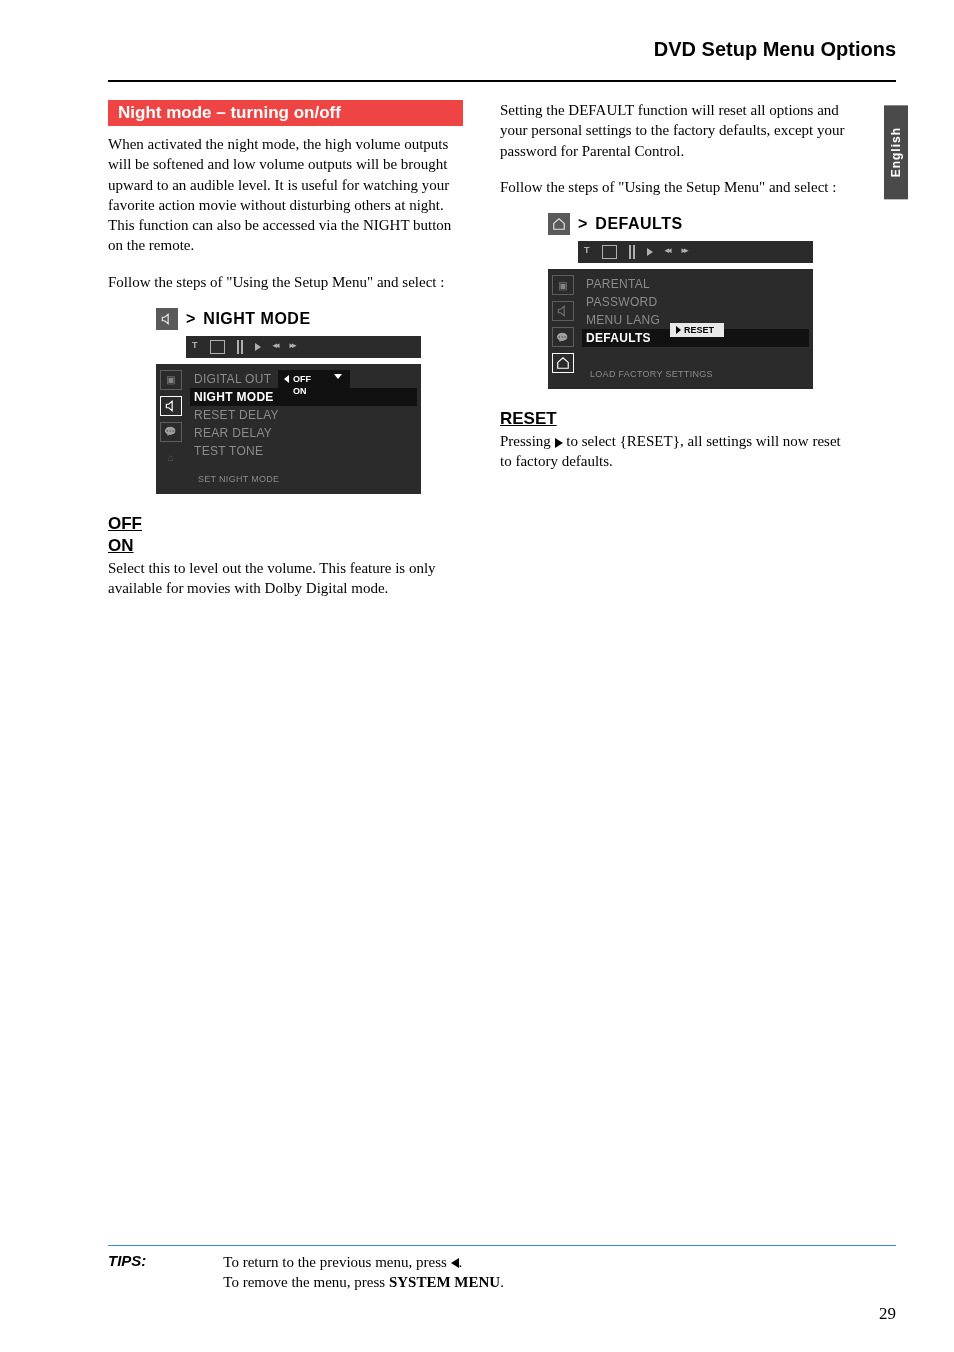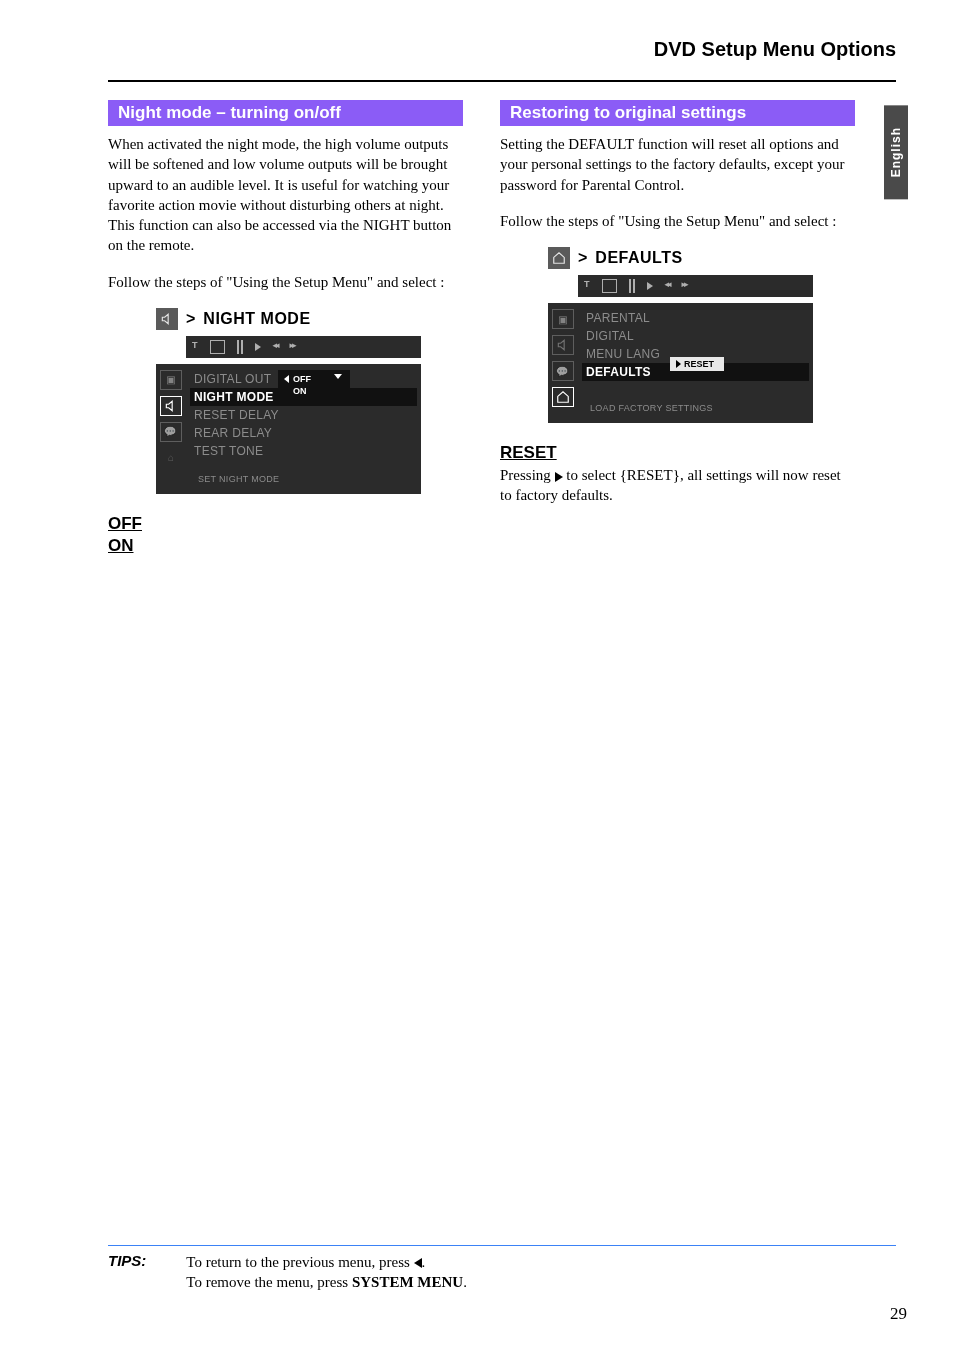--- a/index.html
+++ b/index.html
@@ -41,21 +41,21 @@
     transform: rotate(180deg);
     letter-spacing: 1px;
   }
   .col {
     position: absolute;
     width: 355px;
   }
   .col-left { left: 108px; top: 100px; }
   .col-right { left: 500px; top: 100px; }
   .section-heading {
-    background: #8b5cf6;
+    background: #ef4444;
     color: #fff;
     font-family: Arial, sans-serif;
     font-weight: bold;
     font-size: 17px;
     padding: 3px 10px;
     margin-bottom: 8px;
   }
   .body-text {
     font-size: 15px;
     line-height: 1.35;
@@ -224,24 +224,24 @@
     padding-top: 6px;
     display: flex;
     gap: 40px;
     font-size: 15px;
   }
   .tips-label {
     font-family: Arial, sans-serif;
     font-weight: bold;
     font-style: italic;
   }
-  .tips-text { line-height: 1.35; }
+  .tips-text { line-height: 1.35; margin-left: 37px; }
   .page-num {
     position: absolute;
-    right: 47px;
+    right: 58px;
     bottom: 28px;
     font-size: 17px;
   }
   .tri-play {
     display:inline-block;width:0;height:0;
     border-top:5px solid transparent;border-bottom:5px solid transparent;border-left:8px solid #000;
     vertical-align: middle;
   }
   .tri-back {
     display:inline-block;width:0;height:0;
@@ -321,24 +321,24 @@
             </div>
         </div>
         <div class="osd-hint">SET NIGHT MODE</div>
       </div>
     </div>
   </div>
 
   <div class="sub-heading">OFF</div>
 
   <div class="sub-heading">ON</div>
+  <p class="body-text">Select this to level out the volume. This feature is only available for movies with Dolby Digital mode.</p>
 </div>
 
 <div class="col col-right">
-  <div class="section-heading">Restoring to original settings</div>
   <p class="body-text">Setting the DEFAULT function will reset all options and your personal settings to the factory defaults, except your password for Parental Control.</p>
   <p class="body-text">Follow the steps of "Using the Setup Menu" and select :</p>
 
   <div class="breadcrumb">
     <span class="bc-icon home-icon">
       <svg viewBox="0 0 24 24" fill="none" stroke="#e4e4e4" stroke-width="2">
           <path d="M3 11l9-8 9 8v10H3z"></path>
         </svg>
     </span>
     <span>&gt;</span>
@@ -367,21 +367,21 @@
           <svg viewBox="0 0 24 24" width="14" height="14" fill="none" stroke="#fff" stroke-width="2">
               <path d="M3 11l9-8 9 8v10H3z"></path>
             </svg>
         </span>
       </div>
       <div class="osd-list">
         <div class="osd-row">
             <span class="lab">PARENTAL</span>
           </div>
         <div class="osd-row">
-            <span class="lab">DIGITAL</span>
+            <span class="lab">PASSWORD</span>
           </div>
         <div class="osd-row">
             <span class="lab">MENU LANG</span>
           </div>
         <div class="osd-row sel">
             <span class="lab">DEFAULTS</span>
           </div>
         <div class="osd-values2">
           <span class="tri-r"></span>
           <span>RESET</span>

